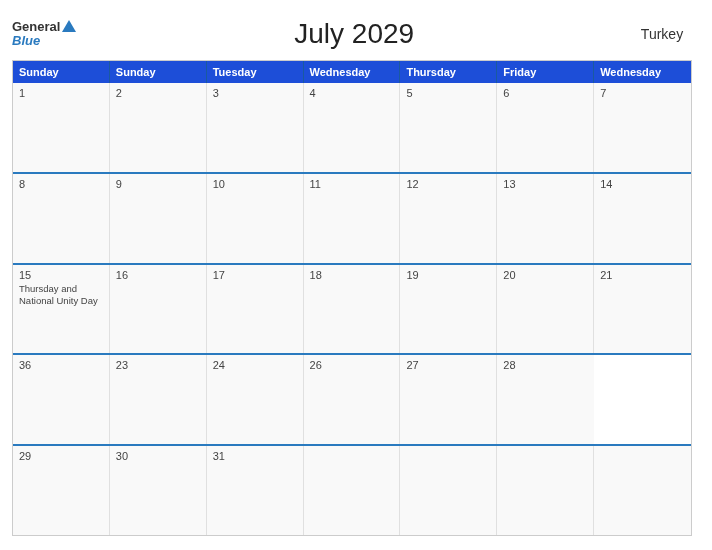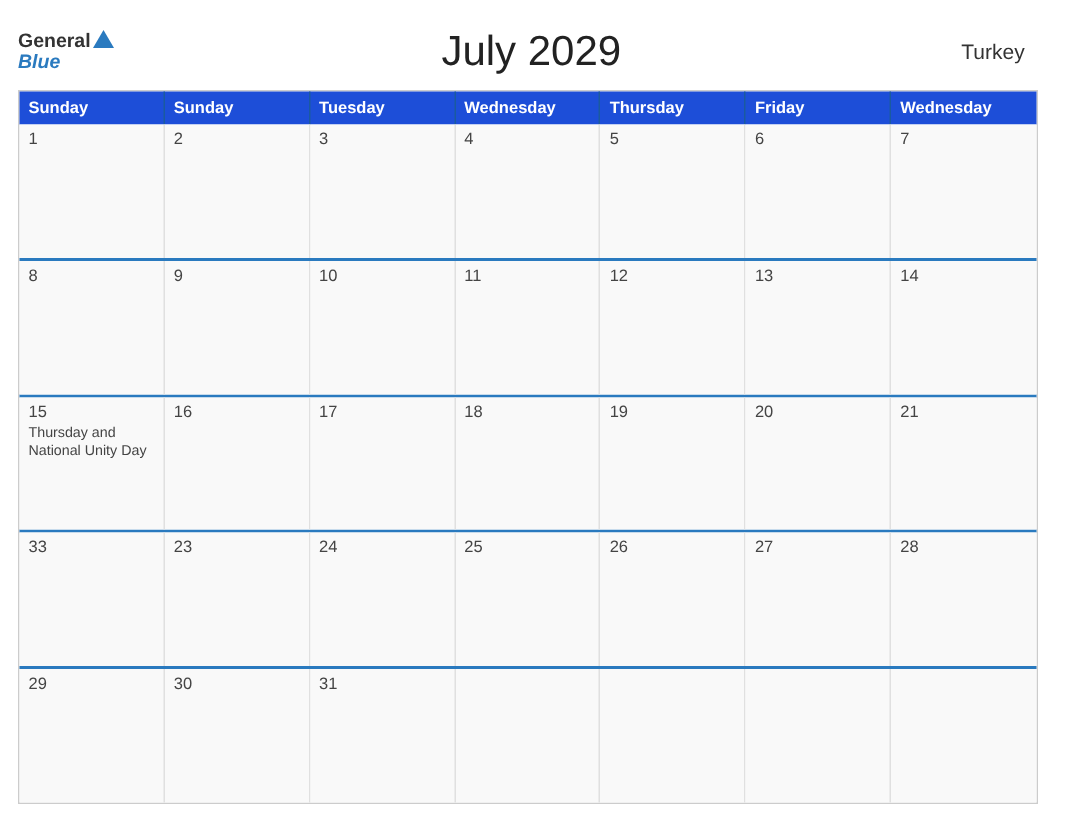--- a/index.html
+++ b/index.html
@@ -238,30 +238,27 @@
           </div>
           <div class="day-cell">
             <span class="day-num">20</span>
           </div>
           <div class="day-cell">
             <span class="day-num">21</span>
           </div>
         </div>
         <div class="week-row">
           <div class="day-cell">
-            <span class="day-num">33</span>
+            <span class="day-num">36</span>
           </div>
           <div class="day-cell">
             <span class="day-num">23</span>
           </div>
           <div class="day-cell">
             <span class="day-num">24</span>
-          </div>
-          <div class="day-cell">
-            <span class="day-num">25</span>
           </div>
           <div class="day-cell">
             <span class="day-num">26</span>
           </div>
           <div class="day-cell">
             <span class="day-num">27</span>
           </div>
           <div class="day-cell">
             <span class="day-num">28</span>
           </div>

